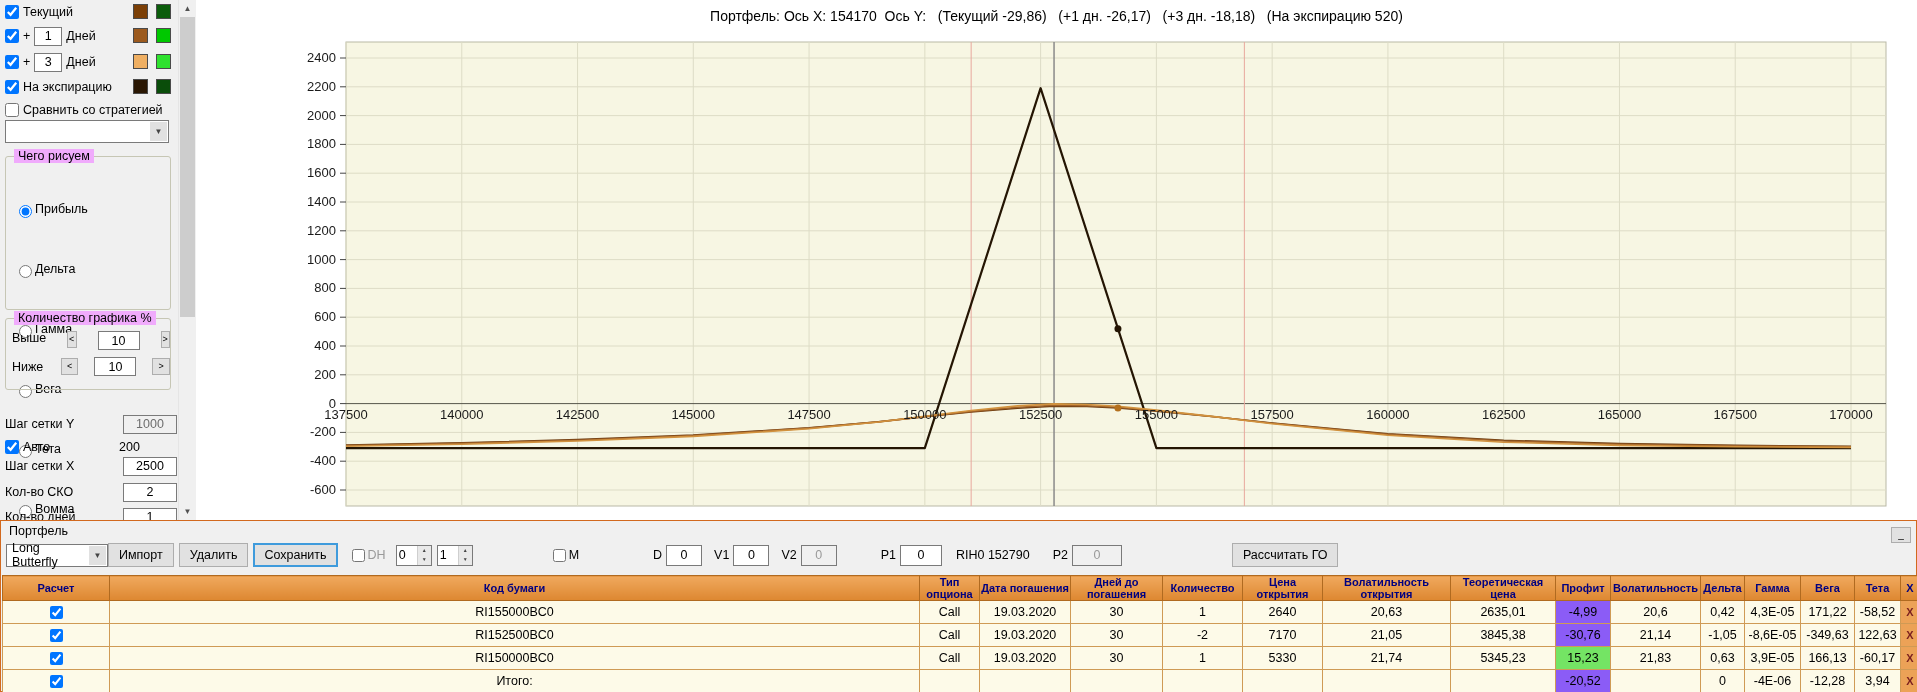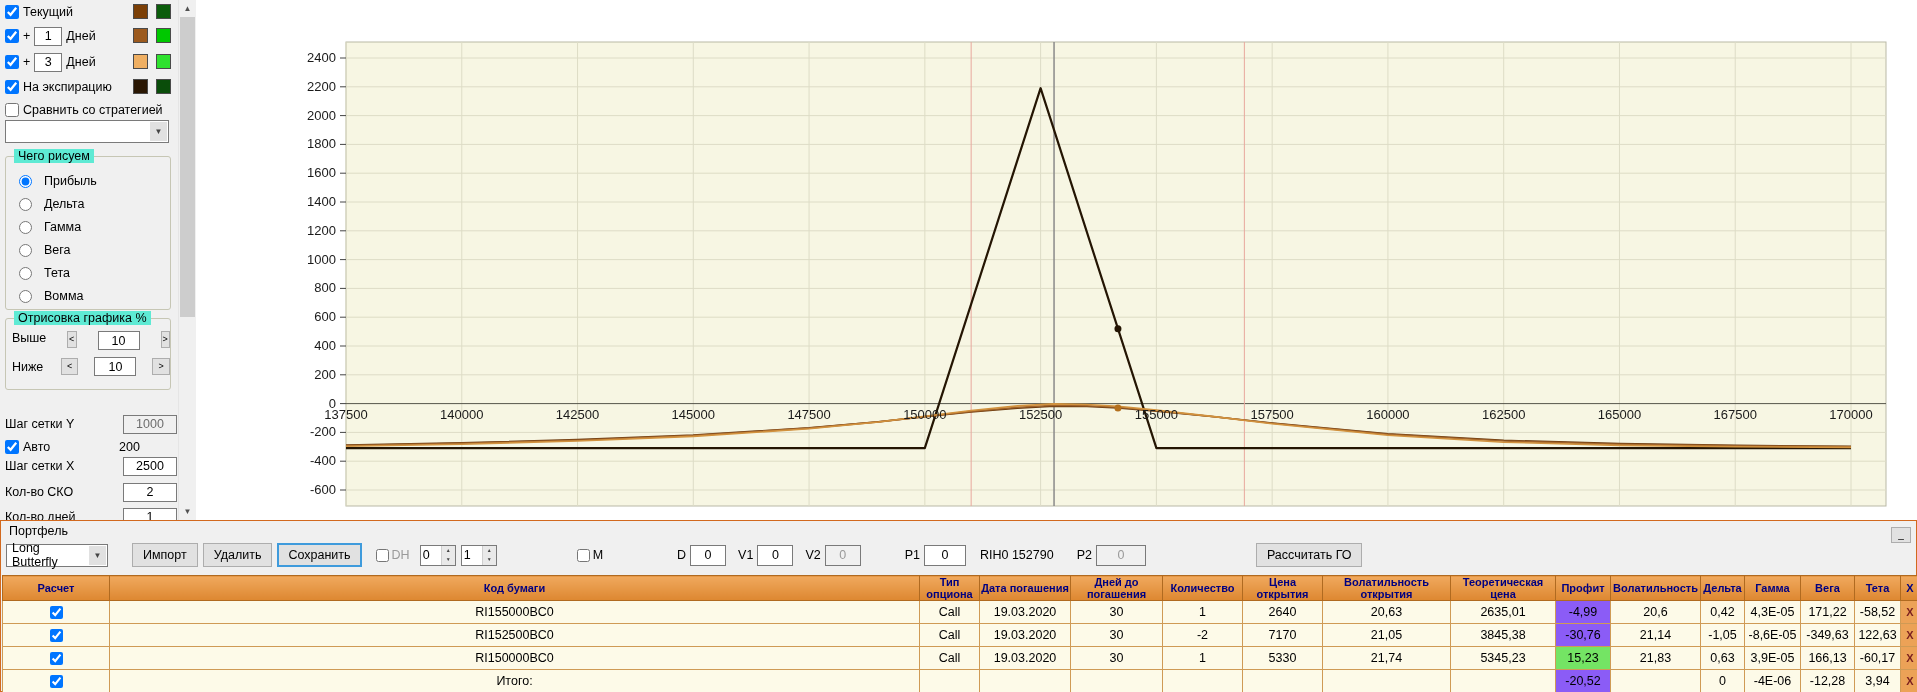--- a/index.html
+++ b/index.html
@@ -9,22 +9,22 @@
   
   .sidebar{position:absolute;left:0;top:0;width:196px;height:520px;background:#f0f0f0;overflow:hidden;padding-left:46px;}
   .sb-row{position:absolute;left:5px;width:172px;height:20px;display:flex;align-items:center;gap:4px;}
   .sb-row input[type=checkbox],.sb-row input[type=radio]{width:14px;height:14px;margin:0;}
   .swatch{position:absolute;top:2px;width:15px;height:15px;border:1px solid #4a4a4a;box-sizing:border-box;}
   .sw1{left:128px}.sw2{left:151px}
   .mini-input{width:26px;height:17px;border:1px solid #7a7a7a;background:#fff;font:inherit;text-align:center;padding:0;}
   .combo{position:relative;height:23px;border:1px solid #7a7a7a;background:#fff;display:flex;align-items:center;padding:0 20px 0 5px;box-sizing:border-box;}
   .combo .arrow{position:absolute;right:1px;top:1px;bottom:1px;width:17px;background:#e1e1e1;display:flex;align-items:center;justify-content:center;font-size:8px;color:#444;}
   .groupbox{position:absolute;left:5px;width:166px;border:1px solid #c6c6b4;border-radius:3px;box-sizing:border-box;}
-  .groupbox .gb-title{position:absolute;top:-8px;left:8px;background:#5eead4;padding:0 4px;}
-  .radio-row{position:relative;display:flex;align-items:flex-end;gap:9px;height:23px;padding-left:8px;}
+  .groupbox .gb-title{position:absolute;top:-8px;left:8px;background:#f0abfc;padding:0 4px;}
+  .radio-row{position:relative;display:flex;align-items:flex-start;gap:0;height:23px;padding-left:8px;margin-top:37px;}
   .small-btn{width:18px;height:17px;background:#e1e1e1;border:1px solid #adadad;font-size:9px;line-height:15px;text-align:center;padding:0;}
   .val-input{width:40px;height:17px;border:1px solid #7a7a7a;background:#fff;font:inherit;text-align:center;padding:0;}
   .side-input{position:absolute;left:118px;width:52px;height:17px;border:1px solid #7a7a7a;background:#fff;font:inherit;text-align:center;padding:0;}
   .side-input:disabled{background:#f0f0f0;color:#6d6d6d;}
   
   .sb-scroll{position:absolute;left:178px;top:0;width:17px;height:520px;background:#f0f0f0;border-left:1px solid #e5e5e5;}
   .sb-scroll .arr{position:absolute;left:0;width:17px;height:17px;background:#f0f0f0;color:#505050;font-size:8px;text-align:center;line-height:17px;}
   .sb-scroll .thumb{position:absolute;left:1px;top:17px;width:15px;height:300px;background:#cdcdcd;}
 
   
@@ -135,21 +135,21 @@
           <span>Тета</span>
         </div>
         <div class="radio-row">
           <input type="radio" name="draw" style="">
           <span>Вомма</span>
         </div>
       </div>
     </div>
 
     <div class="groupbox" style="top:318px;height:72px;">
-      <span class="gb-title">Отрисовка графика %</span>
+      <span class="gb-title">Количество графика %</span>
       <div style="display:flex;gap:21px;padding:12px 0 0 6px;">
         <span style="width:34px;">Выше</span>
         <button class="small-btn">&lt;</button>
         <input class="val-input" value="10" style="">
         <button class="small-btn">&gt;</button>
       </div>
       <div style="display:flex;align-items:center;gap:16px;padding:7px 0 0 6px;">
         <span style="width:34px;">Ниже</span>
         <button class="small-btn">&lt;</button>
         <input class="val-input" value="10" style="">
@@ -184,20 +184,21 @@
     </div>
 
     <div class="sb-scroll">
       <div class="arr" style="top:0">▲</div>
       <div class="thumb"></div>
       <div class="arr" style="bottom:0">▼</div>
     </div>
   </div>
 
   <div class="chart-region">
+    <div class="chart-title">Портфель: Ось X: 154170  Ось Y:   (Текущий -29,86)   (+1 дн. -26,17)   (+3 дн. -18,18)   (На экспирацию 520)</div>
     <svg id="chart-svg" width="1721" height="520" style="font-family:&quot;Liberation Sans&quot;,sans-serif;">
         <rect x="150" y="42" width="1540" height="464" fill="#f7f6e3" stroke="#b9b9a6" stroke-width="1"></rect>
         <line x1="150" y1="42" x2="150" y2="506" stroke="#dddcc6"></line>
         <line x1="265.7692307692308" y1="42" x2="265.7692307692308" y2="506" stroke="#dddcc6"></line>
         <line x1="381.53846153846155" y1="42" x2="381.53846153846155" y2="506" stroke="#dddcc6"></line>
         <line x1="497.3076923076923" y1="42" x2="497.3076923076923" y2="506" stroke="#dddcc6"></line>
         <line x1="613.0769230769231" y1="42" x2="613.0769230769231" y2="506" stroke="#dddcc6"></line>
         <line x1="728.8461538461538" y1="42" x2="728.8461538461538" y2="506" stroke="#dddcc6"></line>
         <line x1="844.6153846153846" y1="42" x2="844.6153846153846" y2="506" stroke="#dddcc6"></line>
         <line x1="960.3846153846154" y1="42" x2="960.3846153846154" y2="506" stroke="#dddcc6"></line>
@@ -283,21 +284,21 @@
 
   <div class="bottom-panel">
     <span class="panel-title">Портфель</span>
     <button class="collapse-btn">_</button>
 
     <div class="toolbar">
       <div class="combo tb-combo">
         <span>Long Butterfly</span>
         <span class="arrow">▼</span>
       </div>
-      <button class="btn" style="margin-left:24px">Импорт</button>
+      <button class="btn" style="margin-left:0">Импорт</button>
       <button class="btn" style="margin-left:5px">Удалить</button>
       <button class="btn btn-default" style="margin-left:5px">Сохранить</button>
 
       <input type="checkbox" style="margin-left: 14px;">
       <span class="lbl lbl-disabled">DH</span>
       <div class="spin" style="margin-left:6px">
         <input value="0" style="">
         <div class="arrs">
             <div>▲</div>
             <div>▼</div>

